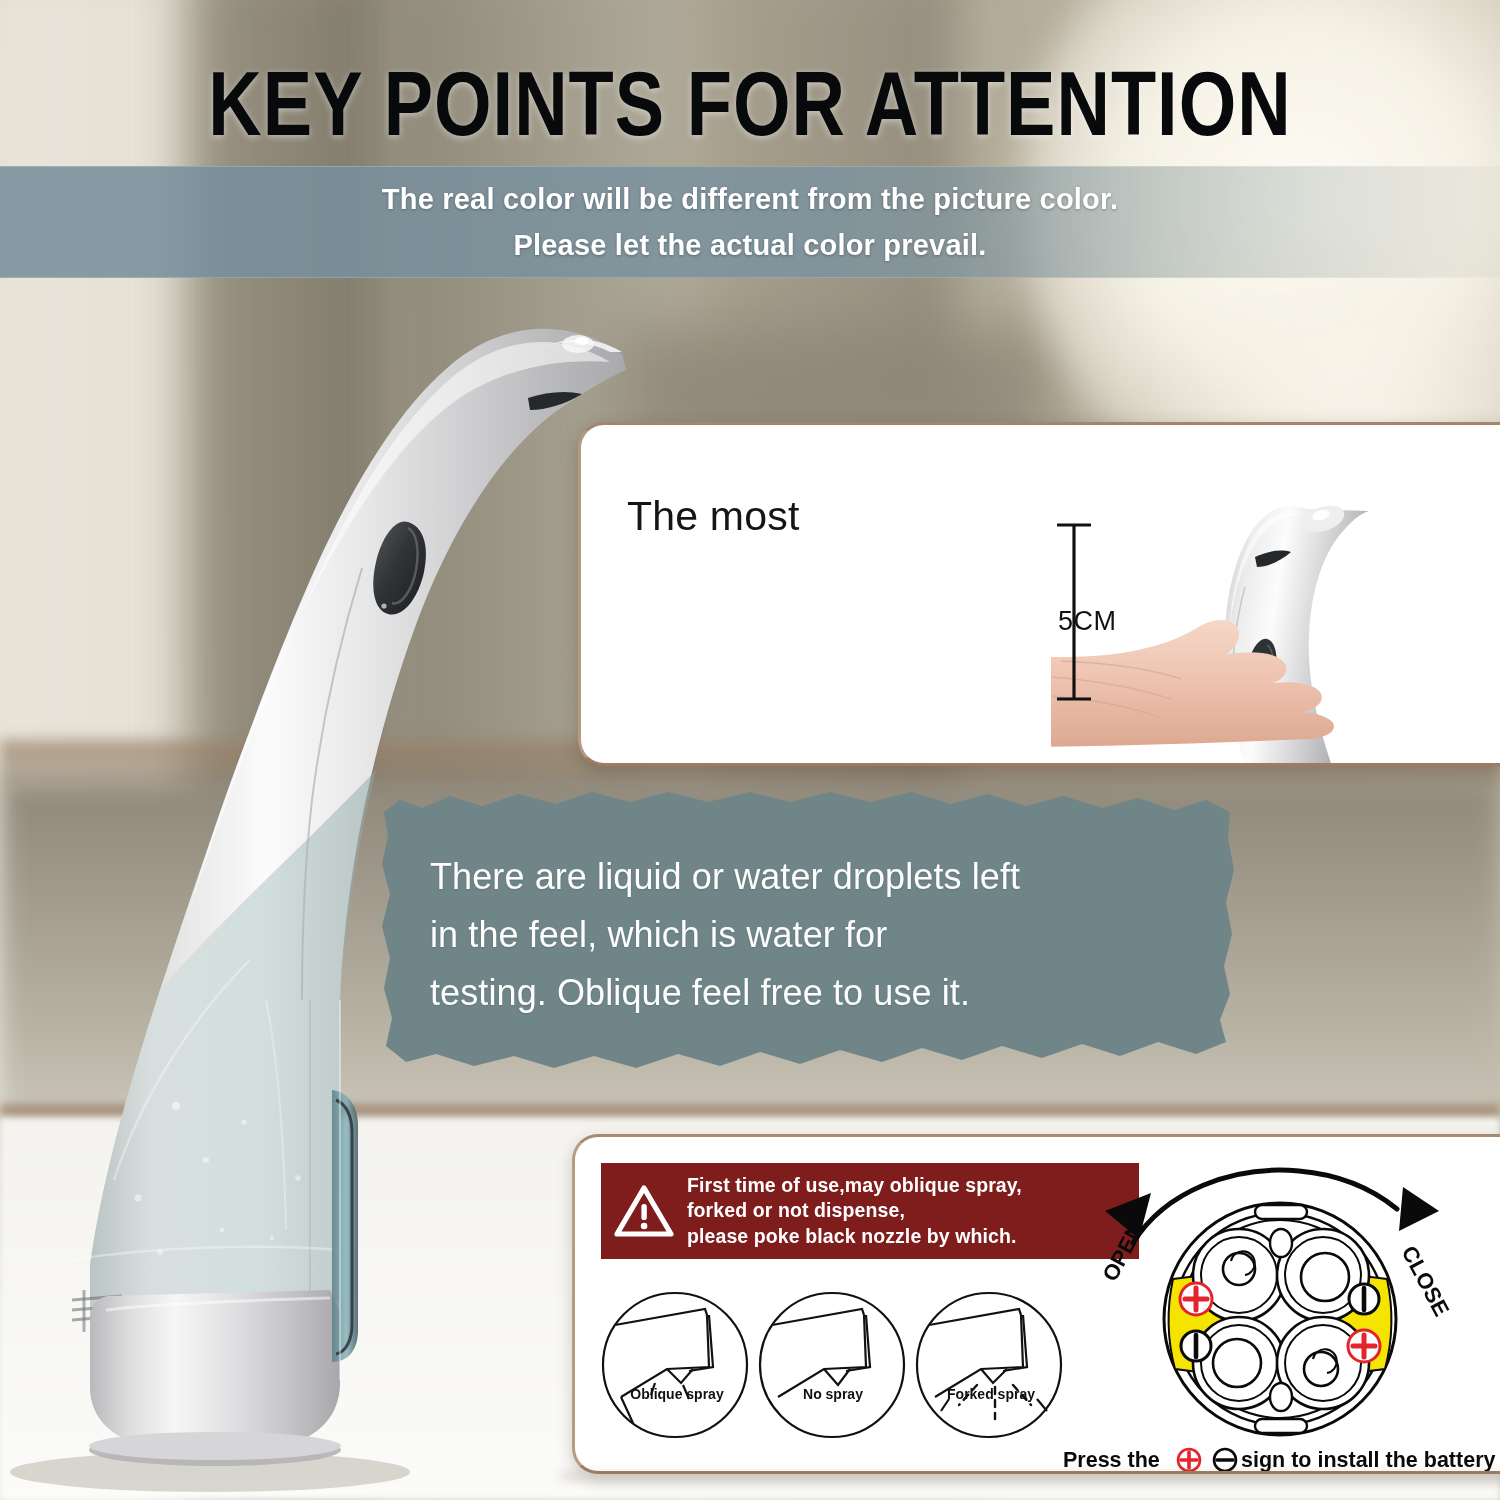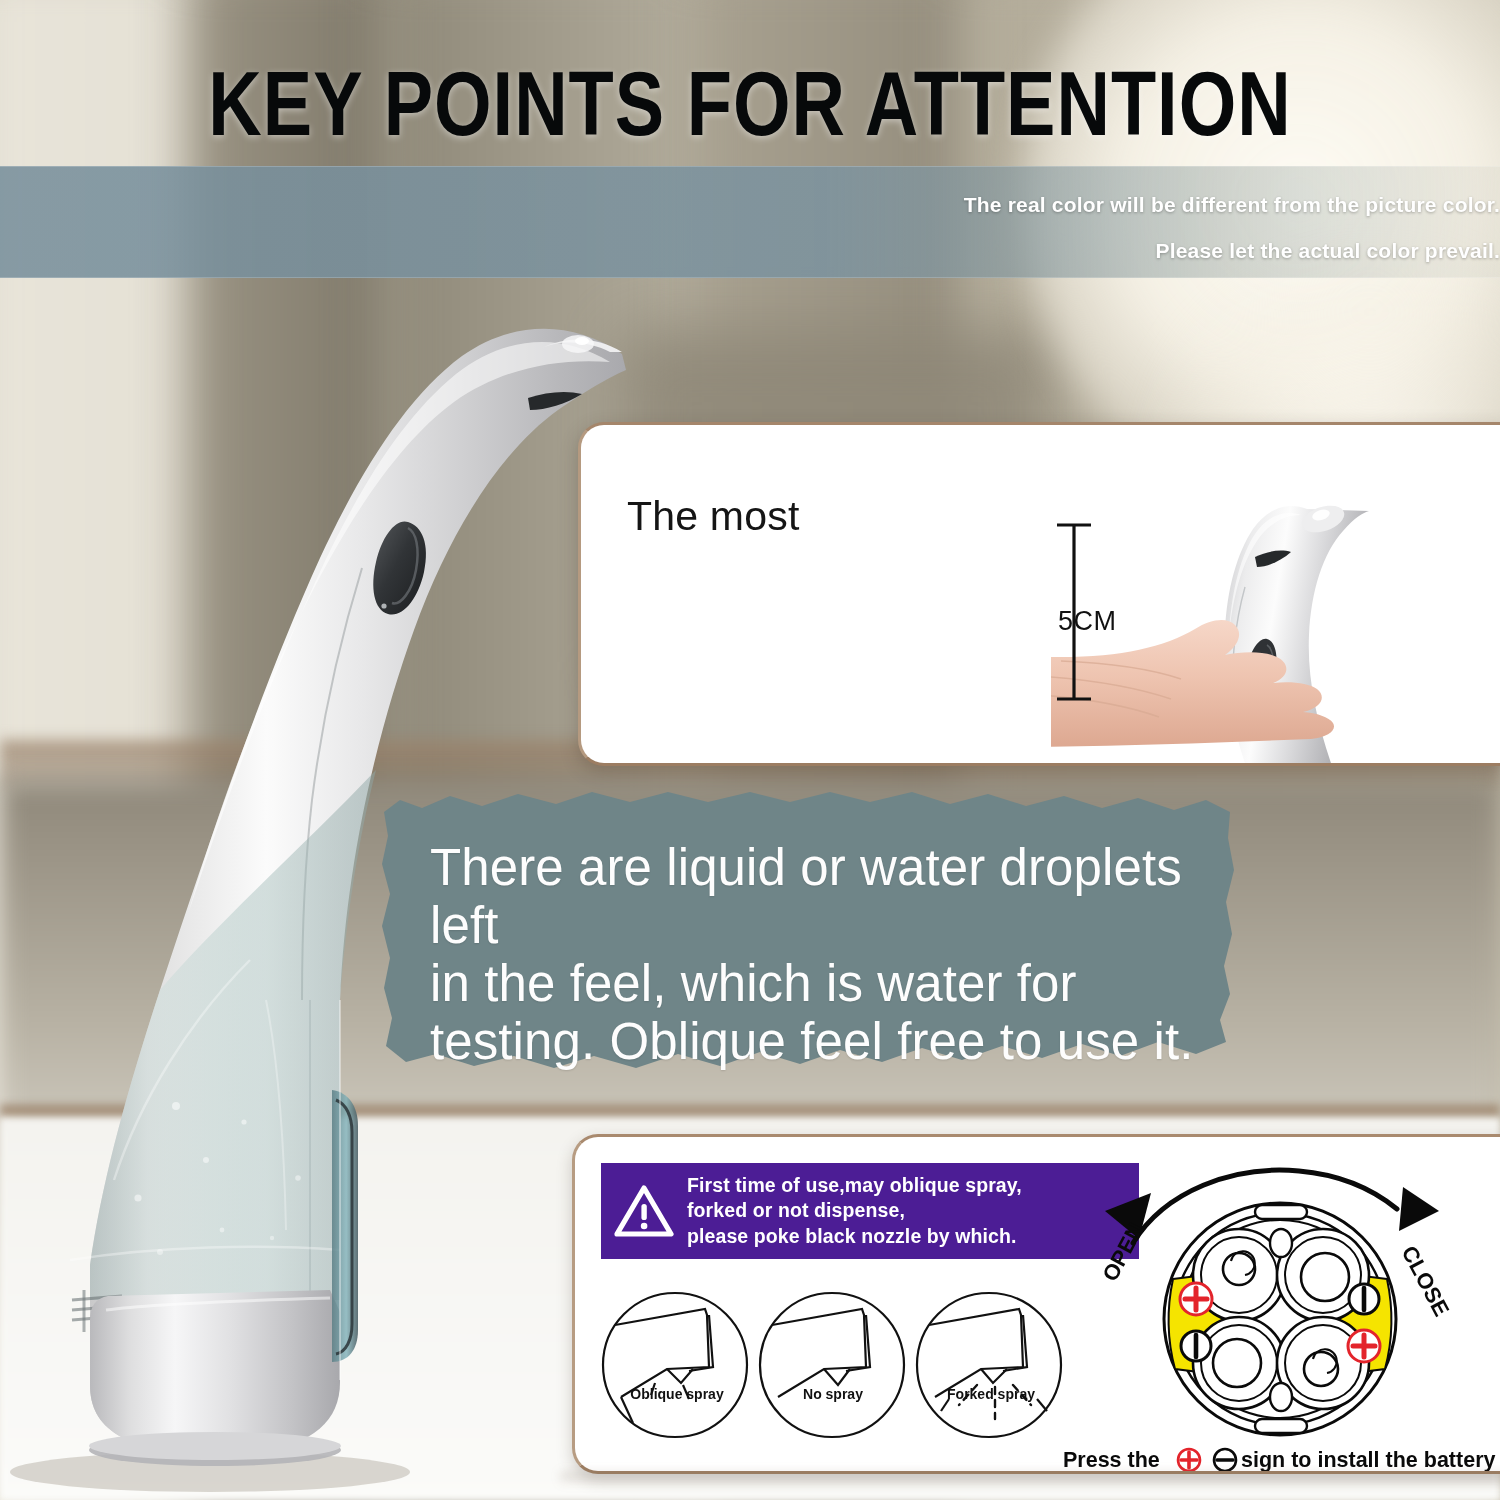--- a/index.html
+++ b/index.html
@@ -72,22 +72,22 @@
     transform:scaleY(1.22);transform-origin:top center;
     text-shadow:0 2px 7px rgba(255,255,255,.45);
   }
   .subbar{
     position:absolute;left:0;right:0;top:166px;height:112px;
     background:linear-gradient(90deg,rgba(118,142,155,.86) 0%,rgba(124,147,159,.86) 55%,rgba(150,163,160,.42) 82%,rgba(176,180,168,.12) 100%);
     border-top:1px solid rgba(255,255,255,.20);
     border-bottom:1px solid rgba(255,255,255,.18);
   }
   .subtext{
-    position:absolute;left:0;right:0;top:182px;text-align:right;color:#ffffff;
-    font-size:21px;font-weight:700;line-height:46px;letter-spacing:.2px;
+    position:absolute;left:0;right:0;top:176px;text-align:center;color:#ffffff;
+    font-size:29px;font-weight:700;line-height:46px;letter-spacing:.2px;
     text-shadow:0 1px 3px rgba(0,0,0,.30);
   }
 
   
   .disp{position:absolute;left:10px;top:300px;width:620px;height:1200px;}
   .disp svg{position:absolute;left:0;top:0;}
 
   
   .card-dist{
     position:absolute;left:578px;top:422px;width:930px;height:344px;
@@ -101,35 +101,35 @@
   }
   .dist-mark{position:absolute;left:470px;top:78px;width:440px;height:266px;}
   .cm-label{
     position:absolute;left:477px;top:150px;font-size:27px;color:#111;font-weight:500;letter-spacing:.5px;margin-top:31px;
   }
 
   
   .torn{position:absolute;left:378px;top:778px;width:860px;height:296px;}
   .torn svg{position:absolute;left:0;top:0;}
   .torn-text{
-    position:absolute;left:52px;top:61px;width:790px;color:#fdfdfd;
-    font-size:51px;line-height:58px;font-weight:400;letter-spacing:.1px;
+    position:absolute;left:52px;top:70px;width:790px;color:#fdfdfd;
+    font-size:36px;line-height:58px;font-weight:400;letter-spacing:.1px;
     text-shadow:0 1px 2px rgba(0,0,0,.12);
   }
 
   
   .card-bot{
     position:absolute;left:572px;top:1134px;width:938px;height:340px;
     background:#ffffff;border-radius:26px 0 0 26px;overflow:hidden;
     border-top:3px solid #a98a6e;border-left:3px solid #b79c82;border-bottom:3px solid #9d7e63;
     box-shadow:0 6px 16px rgba(60,45,30,.22);
   }
   .warnbox{
     position:absolute;left:26px;top:26px;width:538px;height:96px;
-    background:#4c1d95;display:flex;align-items:center;gap:12px;padding:6px 10px 6px 12px;
+    background:#7f1d1d;display:flex;align-items:center;gap:12px;padding:6px 10px 6px 12px;
   }
   .warn-icon{width:62px;height:58px;flex:0 0 62px;}
   .warn-text{
     color:#fff;font-size:19.5px;line-height:25.5px;font-weight:700;letter-spacing:.1px;
   }
   .sprays{position:absolute;left:22px;top:150px;width:470px;height:160px;}
   .battery{position:absolute;left:480px;top:10px;width:450px;height:330px;}
 
   .shadow-bottom{
     position:absolute;left:560px;top:1472px;width:950px;height:14px;

